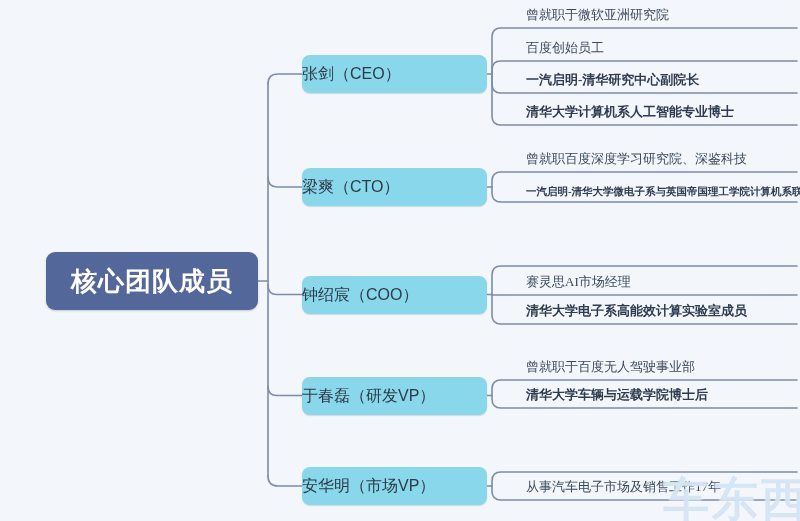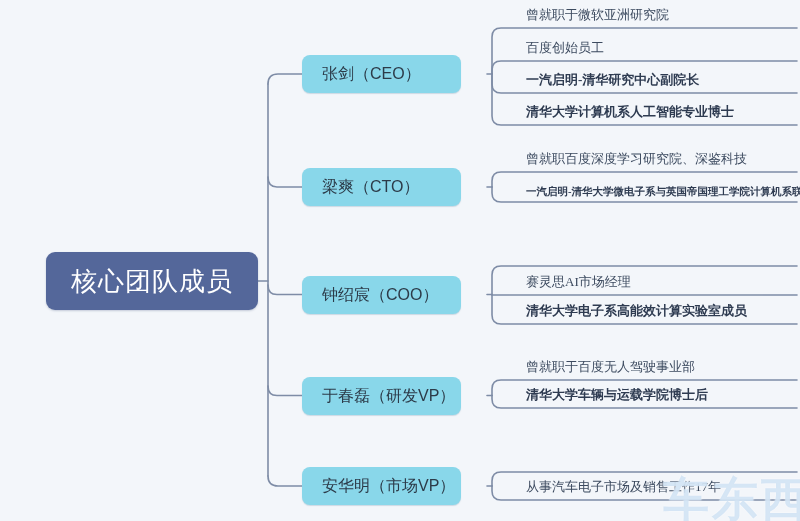--- a/index.html
+++ b/index.html
@@ -5,29 +5,29 @@
   html,body{margin:0;padding:0;}
   body{font-family:"Liberation Sans","DejaVu Sans",sans-serif;}
   .canvas{
     position:relative;width:800px;height:521px;overflow:hidden;
     background:#f3f6fa;
   }
   svg.connectors{position:absolute;left:0;top:0;}
   .root-node{
     position:absolute;left:46px;top:252px;width:212px;height:58px;
     background:#54679a;border-radius:9px;color:#ffffff;
-    font-size:26px;font-weight:400;letter-spacing:1px;
+    font-size:26px;font-weight:700;letter-spacing:1px;
     display:flex;align-items:center;justify-content:center;
     box-shadow:0 1px 2px rgba(60,80,120,.25);
   }
   .branch-node{
-    position:absolute;left:302px;width:159px;height:38px;
+    position:absolute;left:302px;width:185px;height:38px;
     background:#89d7ea;border-radius:8px;color:#2c3b49;
     font-size:16px;display:flex;align-items:center;
-    padding-left:20px;box-sizing:border-box;
+    box-sizing:border-box;
     box-shadow:0 1px 1px rgba(90,130,160,.25);
   }
   .detail-item{
     position:absolute;left:526px;width:286px;
     font-size:13px;line-height:16px;color:#3c4a5f;
     white-space:nowrap;
     font-family:Liberation Serif, serif;
   }
   .detail-item.bold{font-weight:700;color:#2e3b51;}
   .detail-item.small{font-size:10.5px;line-height:13px;}

